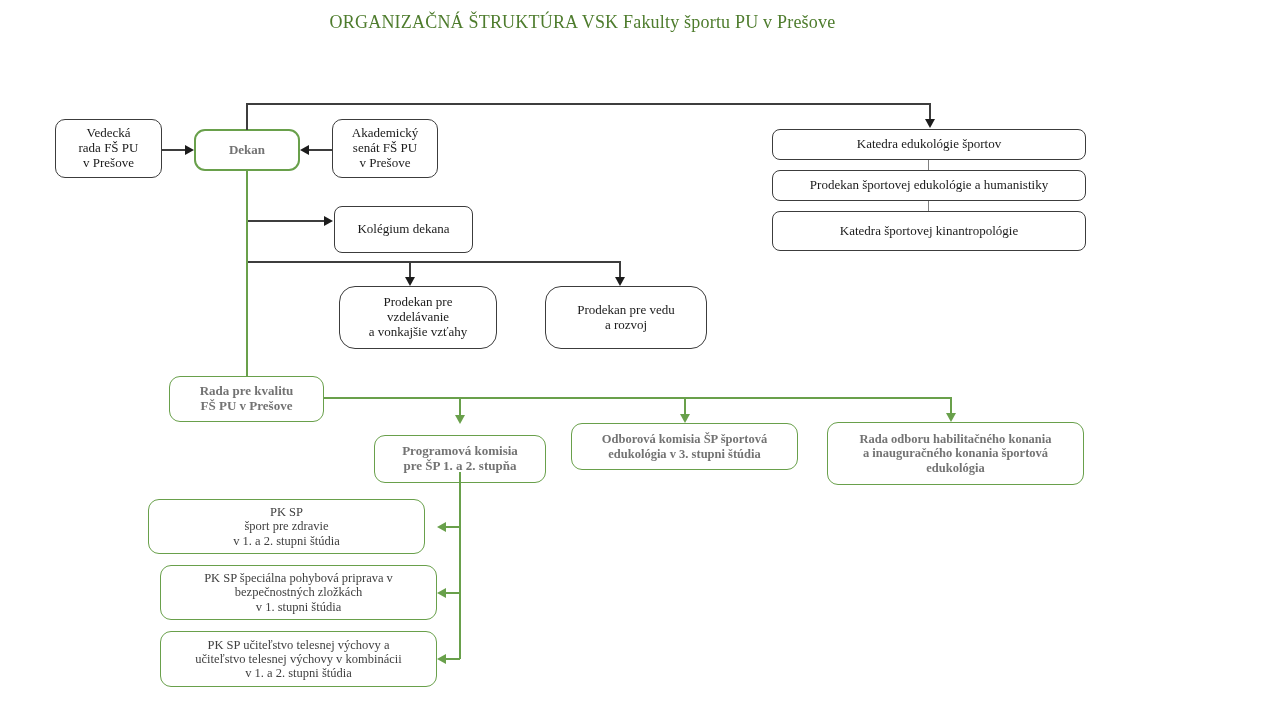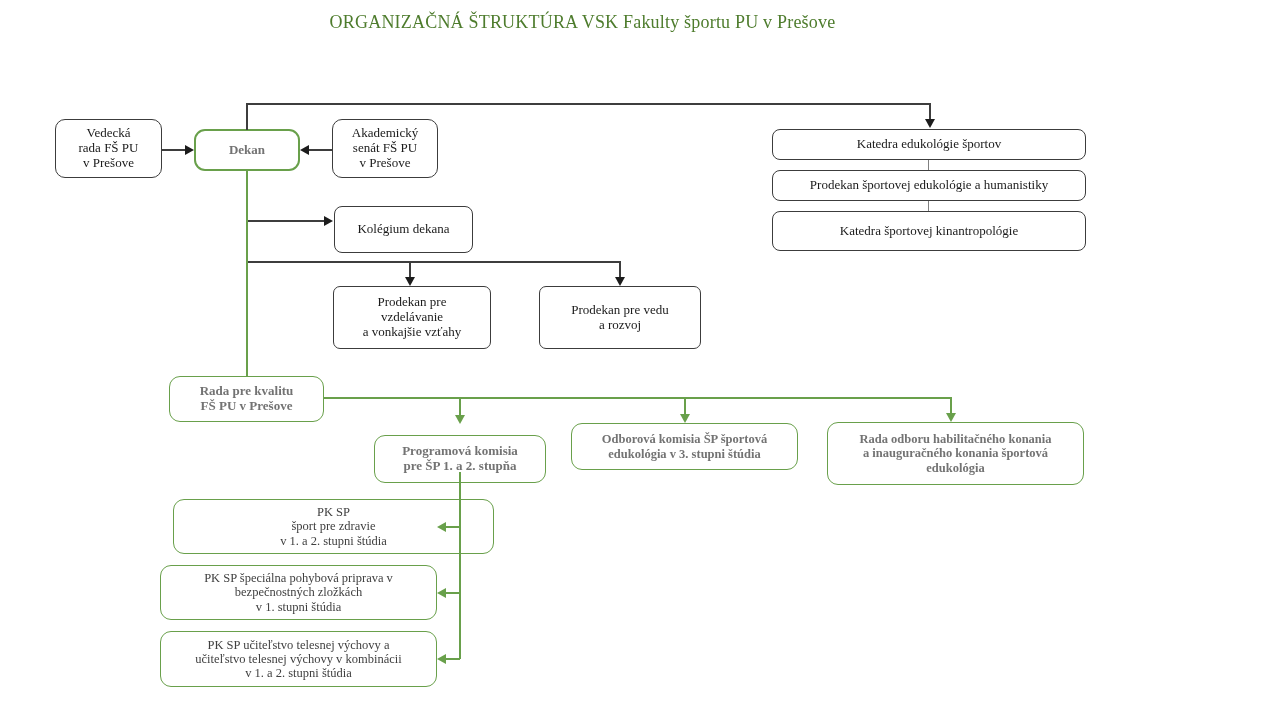--- a/index.html
+++ b/index.html
@@ -10,21 +10,21 @@
   #title{
     position:absolute;left:0;top:12px;width:1165px;text-align:center;
     font-size:18px;font-weight:normal;color:#4e7c2d;letter-spacing:.2px;
   }
   .node{
     position:absolute;box-sizing:border-box;display:flex;align-items:center;justify-content:center;
     text-align:center;white-space:pre-line;background:#ffffff;line-height:1.14;
   }
   .black{border:1.4px solid #3c3c3c;color:#1a1a1a;font-size:13px;border-radius:10px;}
   .sq{border-radius:8px;}
-  .round14{border-radius:7px;}
+  .round14{border-radius:16px;margin-left:6px;}
   .greenb{border:1.6px solid #69a04b;color:#737373;font-weight:bold;font-size:13px;border-radius:11px;}
   .greenp{border:1.6px solid #69a04b;color:#3f3f3f;font-weight:normal;font-size:12.5px;border-radius:11px;}
   .dekan{border-width:2px;}
   .hline,.vline{position:absolute;}
   .dark{background:#3d3d3d;}
   .gray{background:#808080;}
   .green{background:#69a04b;}
   .hline{height:1.5px;}
   .vline{width:1.5px;}
   .arr{position:absolute;width:0;height:0;}
@@ -72,21 +72,21 @@
   <div class="node greenb" style="left:374px;top:435px;width:172px;height:48px">Programová komisia
 pre ŠP 1. a 2. stupňa</div>
 
   <div class="node greenb" style="left:571px;top:423px;width:227px;height:47px;font-size:12.5px">Odborová komisia ŠP športová
 edukológia v 3. stupni štúdia</div>
 
   <div class="node greenb" style="left:827px;top:422px;width:257px;height:63px;font-size:12.5px">Rada odboru habilitačného konania
 a inauguračného konania športová
 edukológia</div>
 
-  <div class="node greenp" style="left:173px;top:499px;width:321px;height:55px">PK SP
+  <div class="node greenp" style="left:148px;top:499px;width:277px;height:55px">PK SP
 šport pre zdravie
 v 1. a 2. stupni štúdia</div>
 
   <div class="node greenp" style="left:160px;top:565px;width:277px;height:55px">PK SP špeciálna pohybová priprava v
 bezpečnostných zložkách
 v 1. stupni štúdia</div>
 
   <div class="node greenp" style="left:160px;top:631px;width:277px;height:56px">PK SP učiteľstvo telesnej výchovy a
 učiteľstvo telesnej výchovy v kombinácii
 v 1. a 2. stupni štúdia</div>

